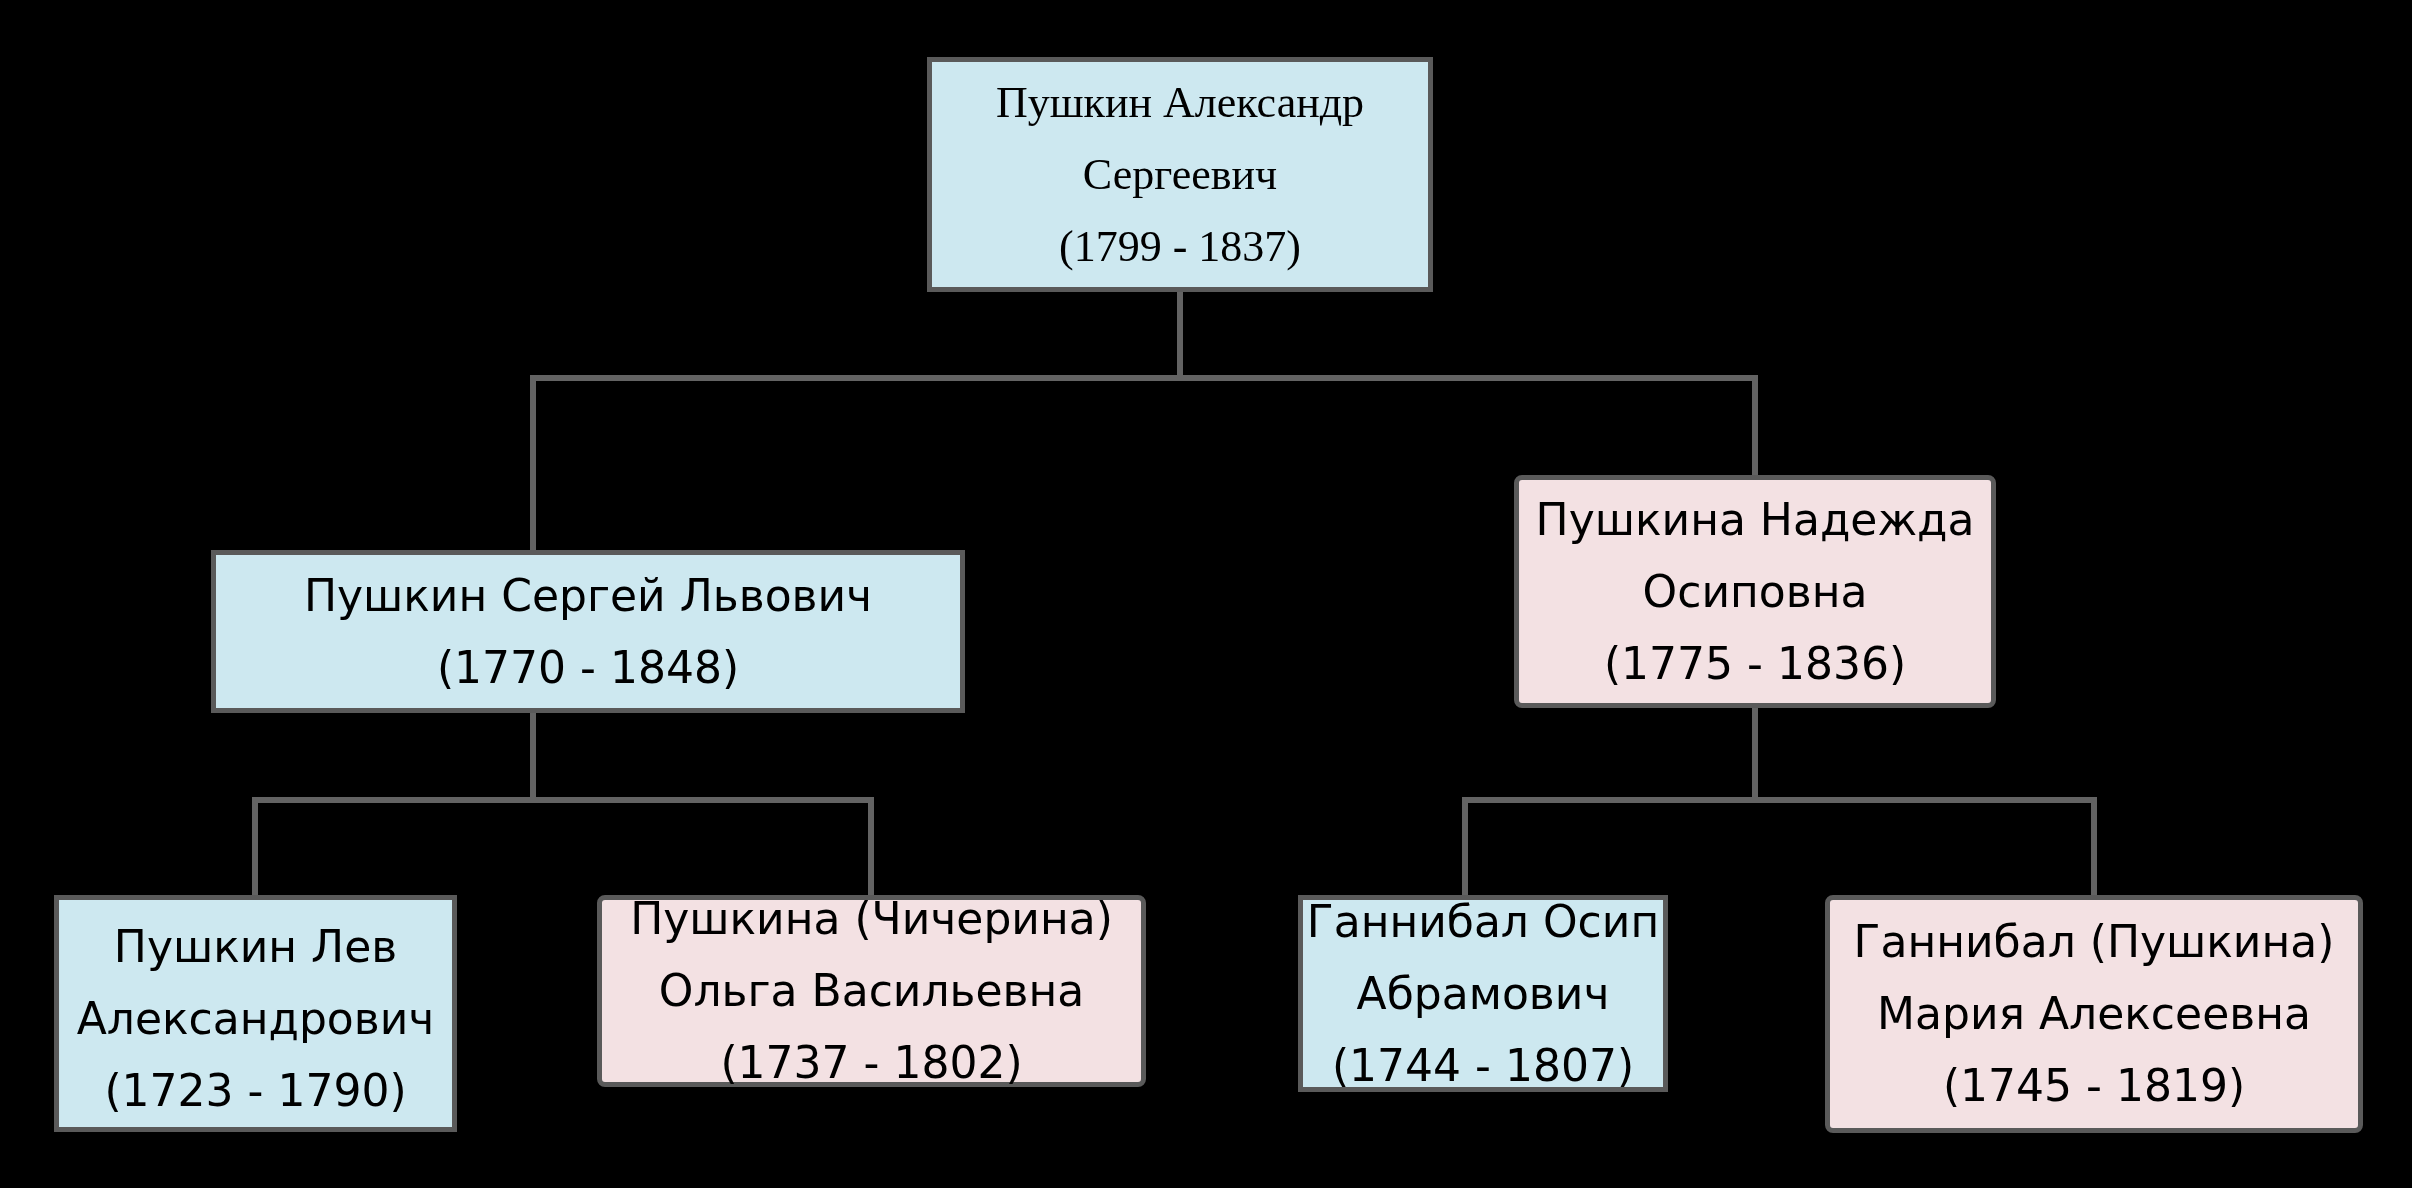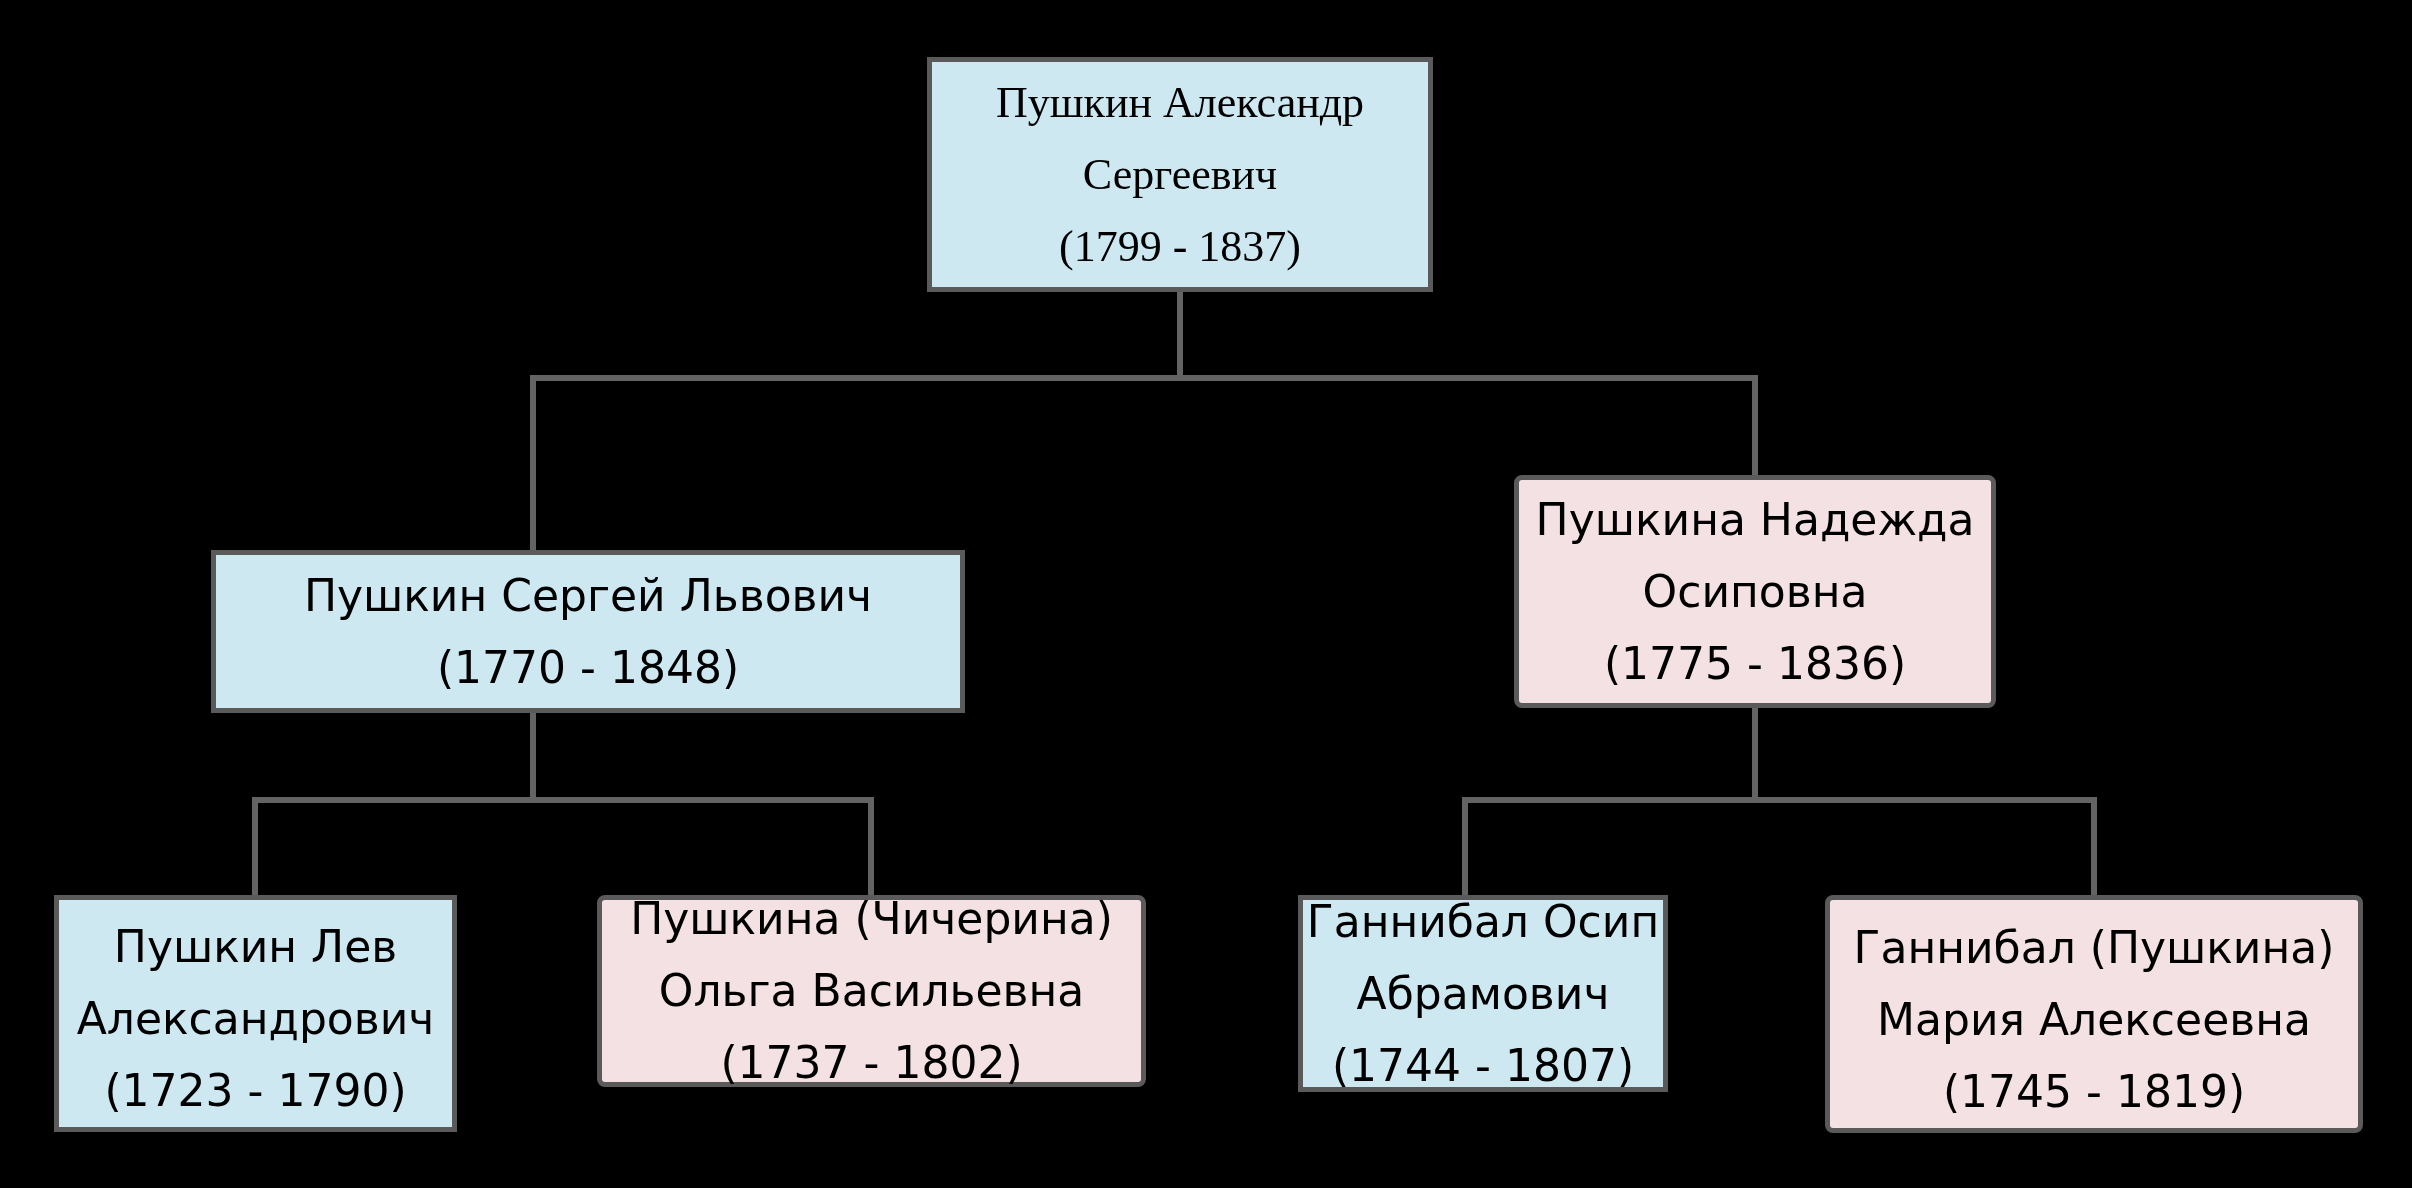--- a/index.html
+++ b/index.html
@@ -87,19 +87,19 @@
 Ольга Васильевна
 (1737 - 1802)</span>
   </div>
 
   <div class="node male" style="left:1298px;top:895px;width:370px;height:197px;">
     <span class="label">Ганнибал Осип
 Абрамович
 (1744 - 1807)</span>
   </div>
 
-  <div class="node female" style="left:1825px;top:895px;width:538px;height:238px;align-items:flex-end;">
+  <div class="node female" style="left:1825px;top:895px;width:538px;height:238px;">
     <span class="label">Ганнибал (Пушкина)
 Мария Алексеевна
 (1745 - 1819)</span>
   </div>
 
 </div>
 
 </body></html>

